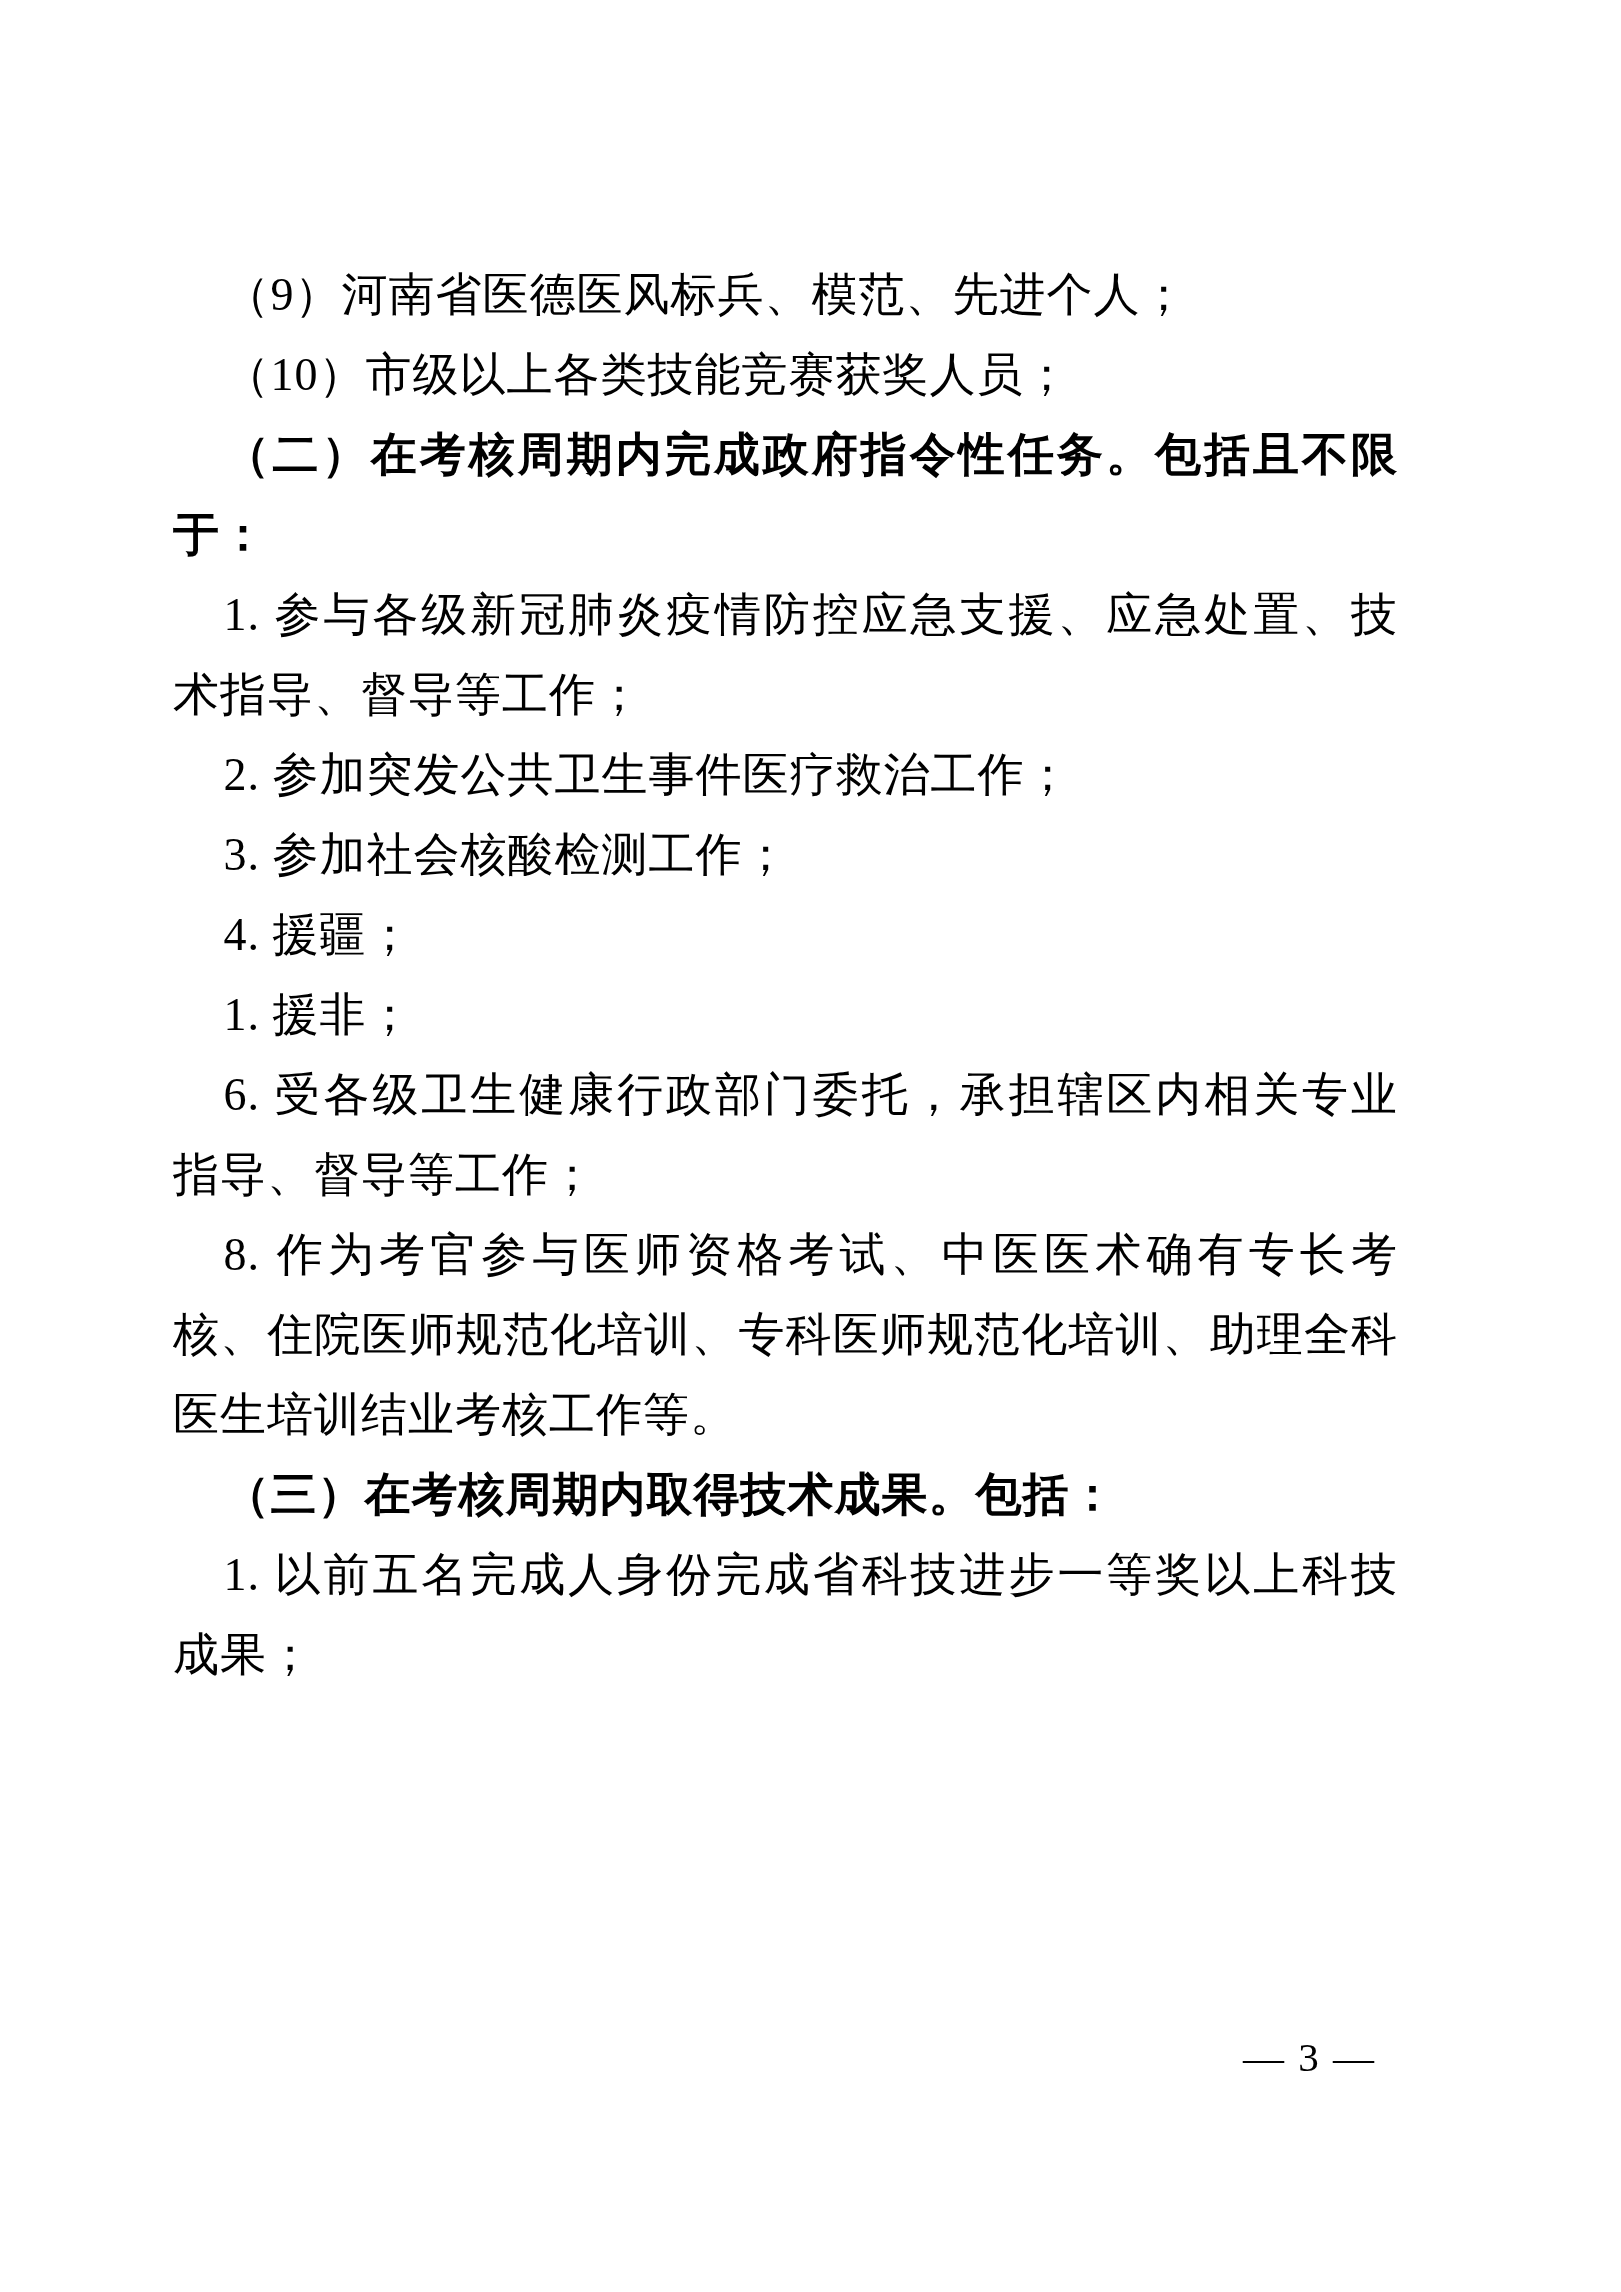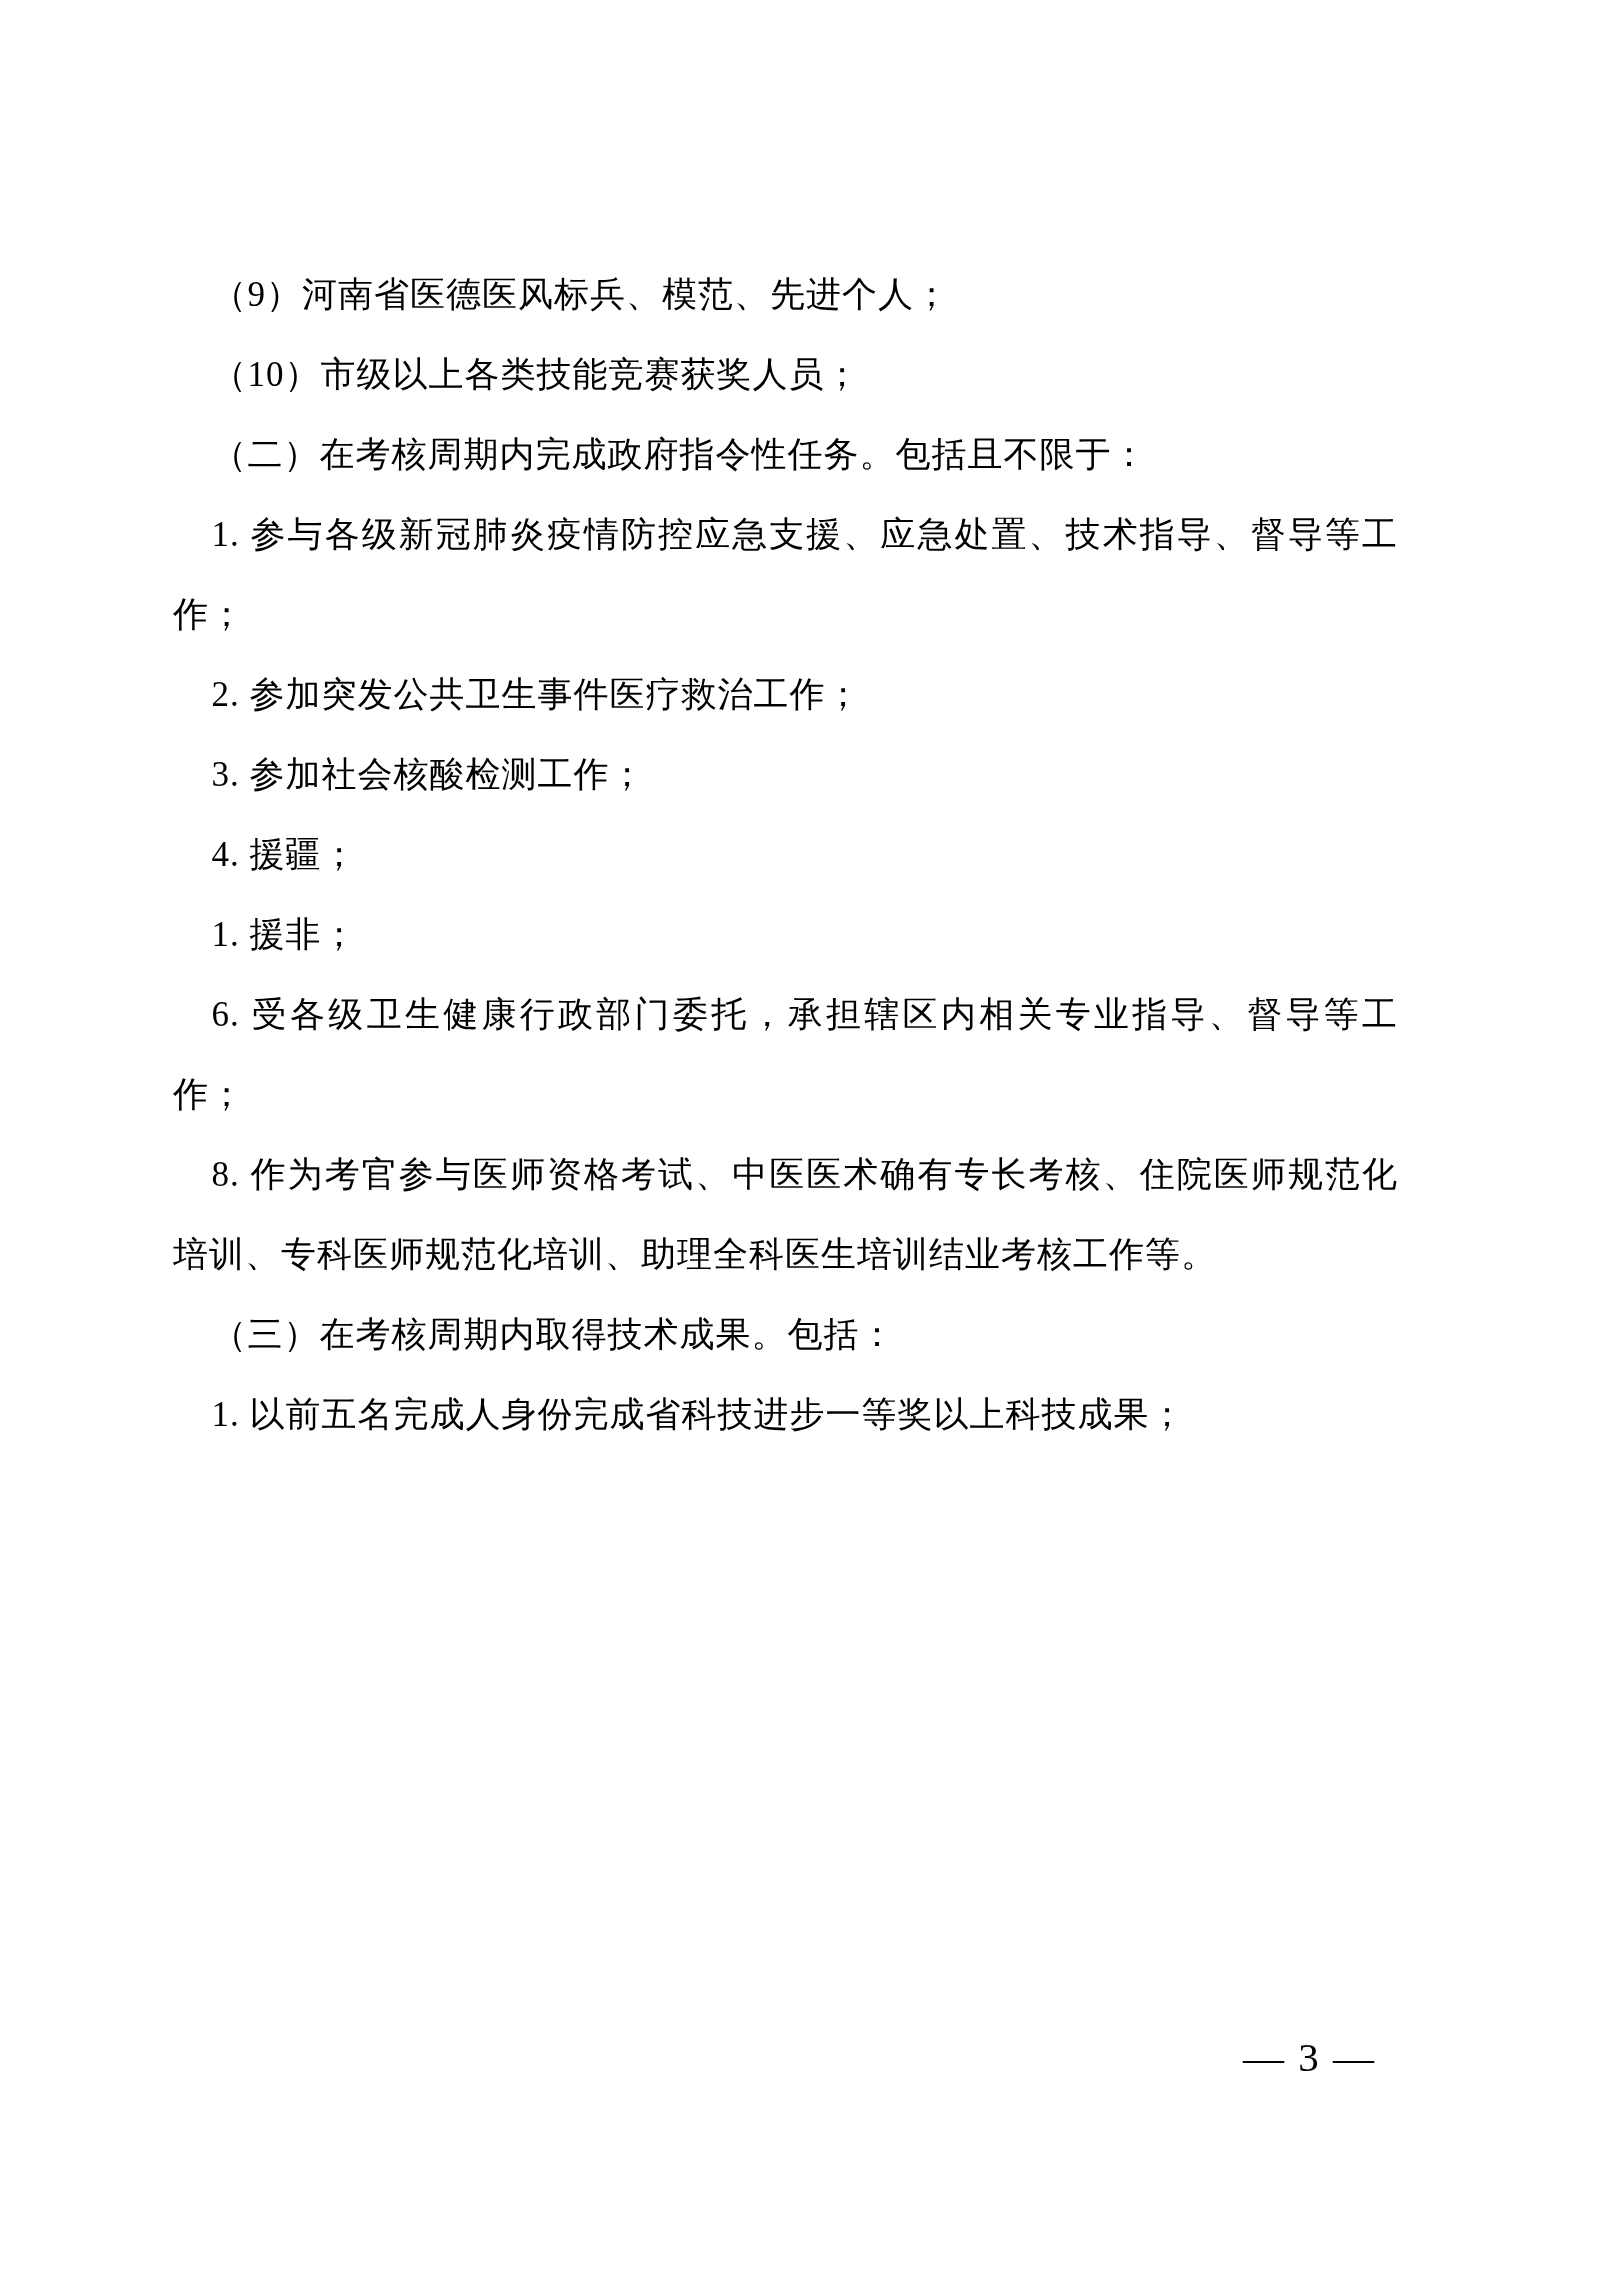--- a/index.html
+++ b/index.html
@@ -14,32 +14,32 @@
     background: #ffffff;
     font-family: "Liberation Serif", "DejaVu Serif", serif;
     color: #000000;
     overflow: hidden;
   }
   .content {
     position: absolute;
     left: 173px;
     top: 255px;
     width: 1225px;
-    font-size: 35px;
+    font-size: 46px;
     line-height: 80px;
     text-align: justify;
     letter-spacing: 1px;
   }
   .content p {
     margin: 0;
     padding: 0;
     text-indent: 1.1em;
   }
   .content p.bold {
-    font-weight: normal;
+    font-weight: bold;
   }
   .footer {
     position: absolute;
     top: 2037px;
     right: 245px;
     font-size: 41px;
     line-height: 41px;
     letter-spacing: 2px;
     white-space: nowrap;
   }

